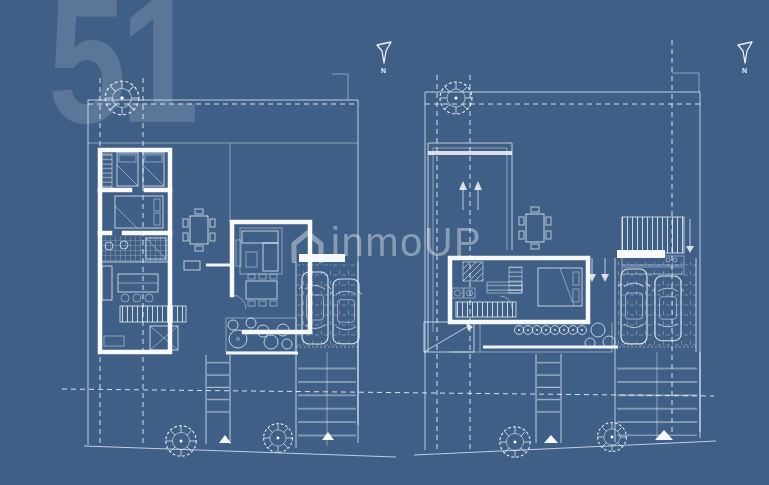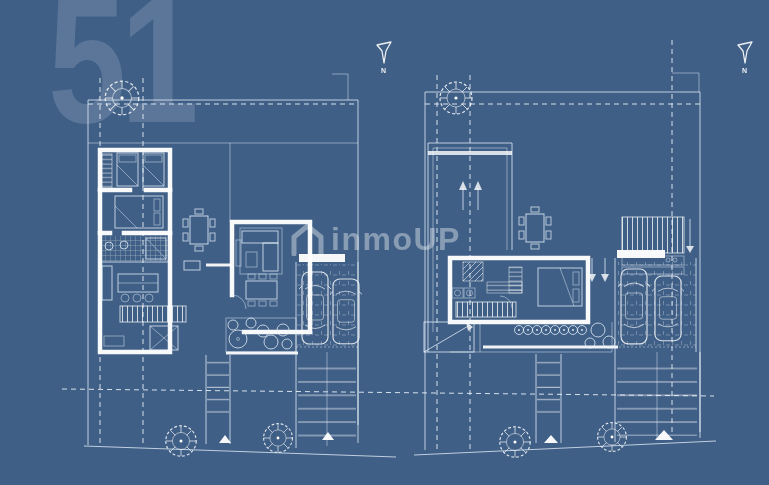--- a/index.html
+++ b/index.html
@@ -8,21 +8,21 @@
     background:linear-gradient(180deg,
       #48698f 0%, #4c6d94 20%, #4d6e95 27.8%,
       #55779e0 28%, #56799f 31.2%,
       #5a7ead 31.6%, #5e83b2 45%,
       #6a90bd 64%, #79a0c9 80%, #89abd1 92%, #95b6d9 100%);}
   .wm-num{position:absolute;left:48px;top:-30px;z-index:1;
     font-size:180px;font-weight:bold;line-height:1;letter-spacing:-0.04em;
     color:rgba(255,255,255,0.15);
     transform:scaleX(0.78);transform-origin:left top;user-select:none;}
   .brand{position:absolute;left:289px;top:222px;z-index:3;display:flex;align-items:flex-end;}
-  .brand-txt{font-size:32px;font-weight:bold;letter-spacing:1.5px;
+  .brand-txt{font-size:40px;font-weight:normal;letter-spacing:1.5px;
     color:rgba(255,255,255,0.38);line-height:1;padding-left:5px;padding-bottom:1px;}
   svg.plans{position:absolute;left:0;top:0;z-index:2;}
   
   .w  {stroke:#ffffff;stroke-width:4.5;fill:none;stroke-opacity:.96;stroke-linecap:square;}
   .w3 {stroke:#ffffff;stroke-width:3;fill:none;stroke-opacity:.92;}
   .t  {stroke:rgba(235,244,252,.75);stroke-width:1;fill:none;}
   .t2 {stroke:rgba(235,244,252,.45);stroke-width:1;fill:none;}
   .d  {stroke:rgba(242,248,255,.85);stroke-width:1;fill:none;stroke-dasharray:5 4;}
   .fw {fill:#ffffff;fill-opacity:.95;stroke:none;}
   .fw2{fill:#ffffff;fill-opacity:.8;stroke:none;}

